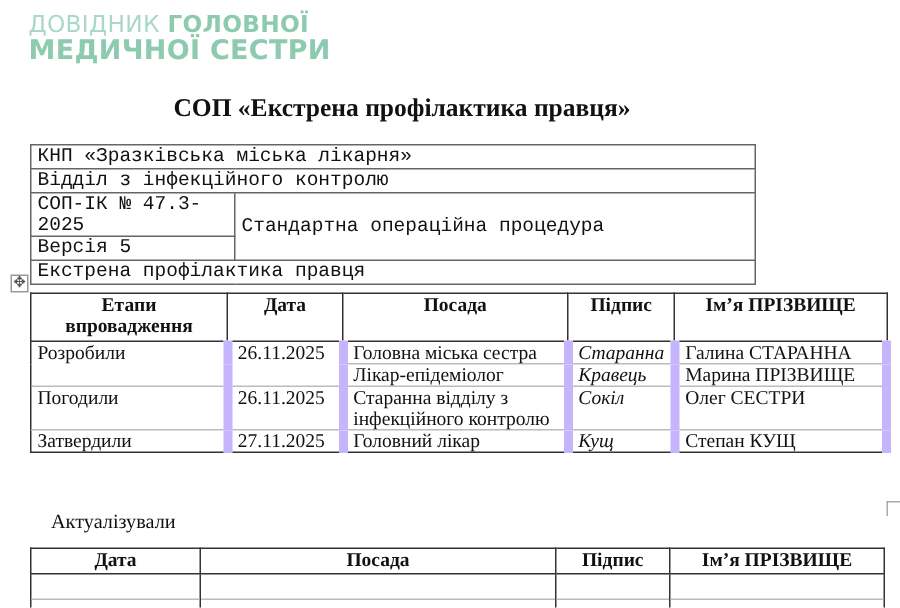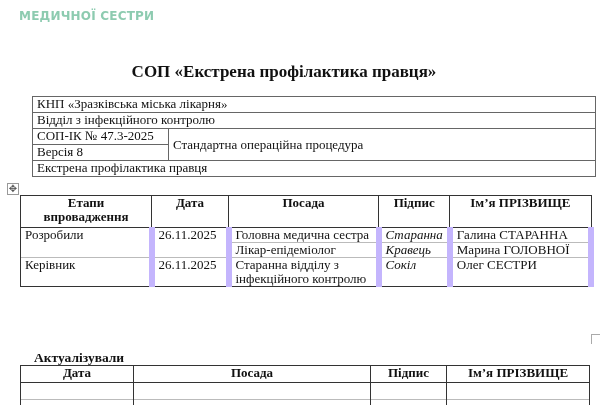--- a/index.html
+++ b/index.html
@@ -8,56 +8,57 @@
     position: relative;
     font-family: "Liberation Serif", serif; color: #111;
   }
   .logo {
     position: absolute; left: 19px; top: 8px;
     font-family: "DejaVu Sans", sans-serif;
     line-height: 17px; letter-spacing: 0.2px;
   }
   .logo .l1 { font-size: 15.5px; color: #a9d8c6; }
   .logo .l1 b { color: #8dcbb0; font-weight: bold; }
-  .logo .l2 { font-size: 12px; color: #8dcbb0; font-weight: bold; }
+  .logo .l2 { font-size: 18px; color: #8dcbb0; font-weight: bold; }
   .doc-title {
-    position: absolute; left: 16px; top: 62px; width: 536px; text-align: center;
+    position: absolute; left: 0; top: 62px; width: 536px; text-align: center;
     font-weight: bold; font-size: 17px;
   }
   table { border-collapse: collapse; position: absolute; font-size: 13px; }
   td, th { padding: 0 4px; vertical-align: top; line-height: 14px; }
   
-  .info { left: 32px; top: 96px; width: 564px; }
+  .info { left: 20px; top: 96px; width: 484px; font-family: Liberation Mono, monospace; }
   .info td { border: 1px solid #666; height: 15px; }
   .info .proc { vertical-align: middle; margin-left: 20px; }
   .move-handle {
     position: absolute; left: 7px; top: 183px; width: 10px; height: 10px;
     border: 1px solid #999; font-size: 10px; line-height: 10px; text-align: center;
     color: #555; font-family: "DejaVu Sans", sans-serif;
   }
   .approvals { left: 20px; top: 195px; width: 574px; border-radius: 16px; }
   .approvals th { border: 1px solid #333; font-weight: bold; text-align: center; height: 31px; }
   .approvals td { border-left: 1px solid #333; border-right: 6px solid #c4b5fd; border-top: 1px solid #bbb; }
   .approvals tr:last-child td { border-bottom: 1px solid #333; }
   .approvals td.sig { font-style: italic; margin-top: 40px; }
   .corner-mark {
     position: absolute; left: 591px; top: 334px; width: 9px; height: 9px;
     border-top: 1px solid #aaa; border-left: 1px solid #aaa;
   }
   .section-title {
-    position: absolute; left: 34px; top: 350px; font-weight: bold; font-size: 13.5px;
+    position: absolute; left: 34px; top: 340px; font-weight: normal; font-size: 13.5px;
   }
   .updates { left: 20px; top: 365px; width: 570px; }
   .updates th { border: 1px solid #333; font-weight: bold; text-align: center; height: 16px; }
   .updates td { border-left: 1px solid #333; border-right: 1px solid #333; border-top: 1px solid #bbb; height: 16px; }
 </style>
 </head>
 <body>
 
 <div class="logo">
+  <div class="l1"><span>ДОВІДНИК </span><b>ГОЛОВНОЇ</b></div>
   <div class="l2">МЕДИЧНОЇ СЕСТРИ</div>
 </div>
 
 <div class="doc-title">СОП «Екстрена профілактика правця»</div>
 
 <table class="info">
   <colgroup>
       <col style="width:136px">
       <col>
     </colgroup>
@@ -66,21 +67,21 @@
         <td colspan="2">КНП «Зразківська міська лікарня»</td>
       </tr>
   <tr>
         <td colspan="2">Відділ з інфекційного контролю</td>
       </tr>
   <tr>
     <td>СОП-ІК № 47.3-2025</td>
     <td rowspan="2" class="proc">Стандартна операційна процедура</td>
   </tr>
   <tr>
-        <td>Версія 8</td>
+        <td>Версія 5</td>
       </tr>
   <tr>
         <td colspan="2">Екстрена профілактика правця</td>
       </tr>
 </tbody>
   </table>
 
 <div class="move-handle">✥</div>
 
 <table class="approvals">
@@ -95,37 +96,44 @@
       <tr>
     <th>Етапи впровадження</th>
     <th>Дата</th>
     <th>Посада</th>
     <th>Підпис</th>
     <th>Ім’я ПРІЗВИЩЕ</th>
   </tr>
   <tr>
     <td>Розробили</td>
     <td>26.11.2025</td>
-    <td>Головна медична сестра</td>
+    <td>Головна міська сестра</td>
     <td class="sig">Старанна</td>
     <td>Галина СТАРАННА</td>
   </tr>
   <tr>
     <td style="border-top:none"></td>
     <td style="border-top:none"></td>
     <td>Лікар-епідеміолог</td>
     <td class="sig">Кравець</td>
-    <td>Марина ГОЛОВНОЇ</td>
+    <td>Марина ПРІЗВИЩЕ</td>
   </tr>
   <tr>
-    <td>Керівник</td>
+    <td>Погодили</td>
     <td>26.11.2025</td>
     <td>Старанна відділу з інфекційного контролю</td>
     <td class="sig">Сокіл</td>
     <td>Олег СЕСТРИ</td>
+  </tr>
+  <tr>
+    <td>Затвердили</td>
+    <td>27.11.2025</td>
+    <td>Головний лікар</td>
+    <td class="sig">Кущ</td>
+    <td>Степан КУЩ</td>
   </tr>
 </tbody>
   </table>
 
 <div class="corner-mark"></div>
 
 <div class="section-title">Актуалізували</div>
 
 <table class="updates">
   <colgroup>

